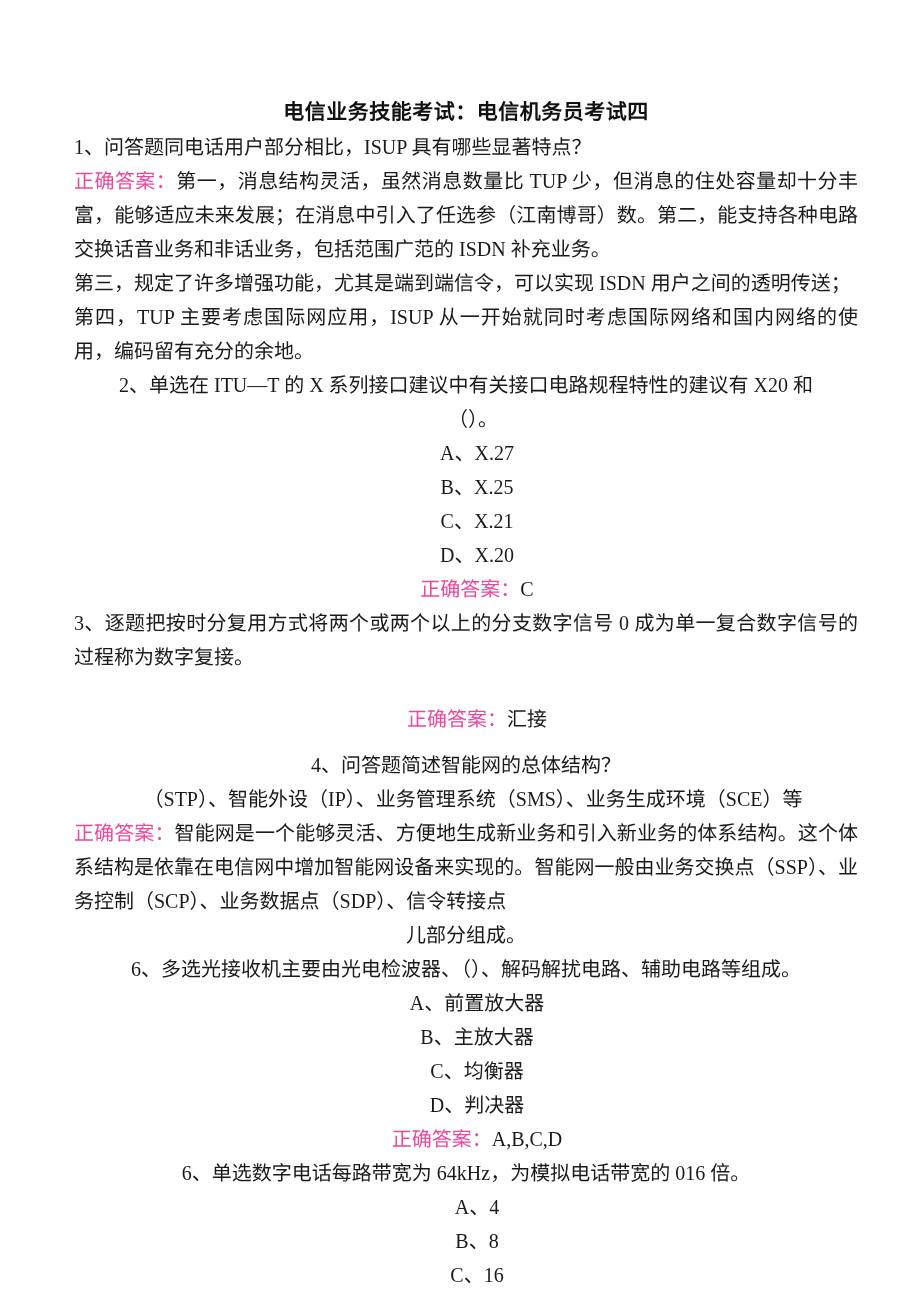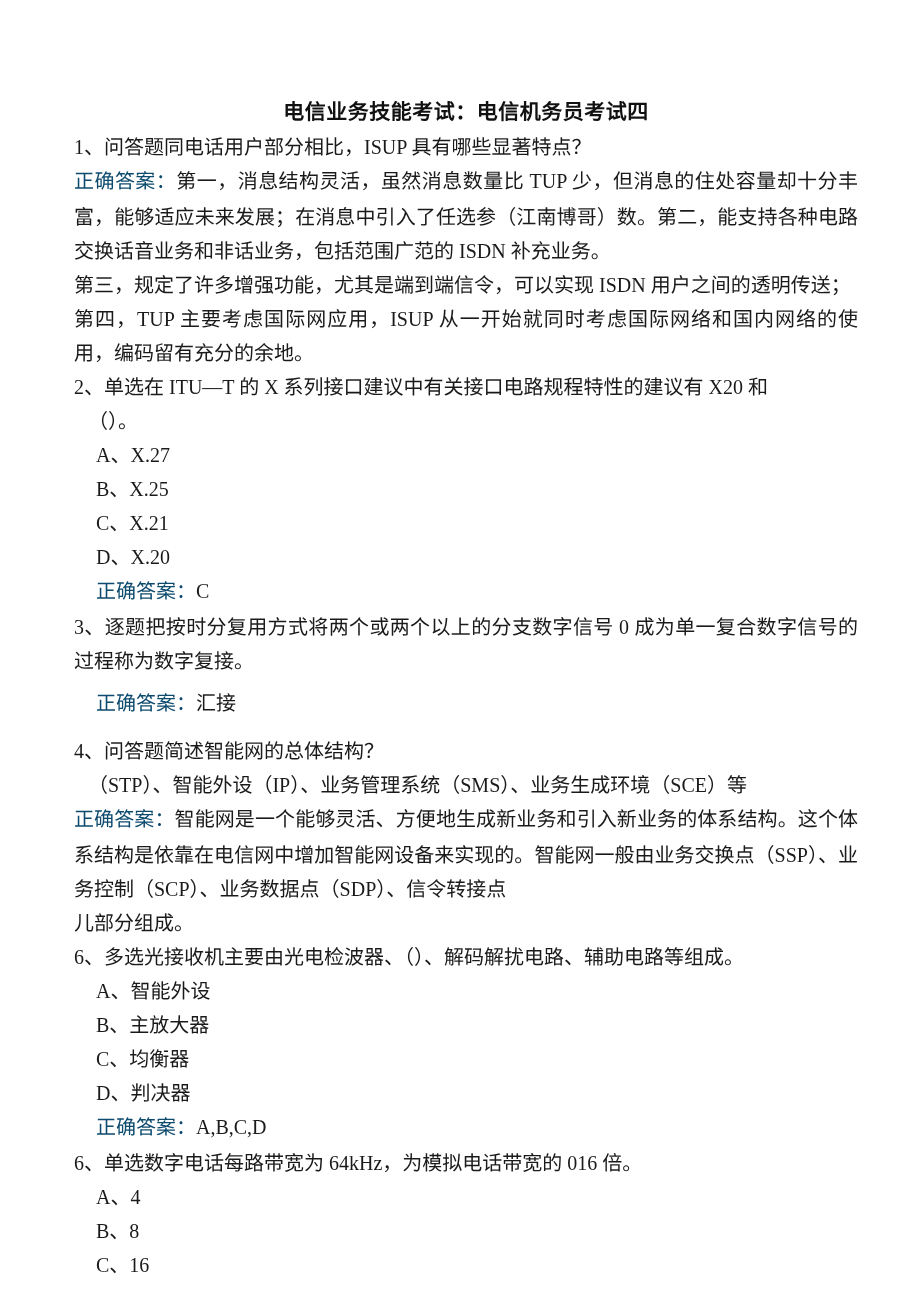--- a/index.html
+++ b/index.html
@@ -38,37 +38,36 @@
   .line {
     font-size: 20px;
     line-height: 34px;
     white-space: pre-wrap;
     word-break: break-all;
     color: #1a1a1a;
     text-align: justify;
     text-justify: inter-character;
   }
   .line.nojust {
-    text-align: left;
+    text-align: center;
   }
   .indent-1 {
     text-indent: 14px;
   }
   .indent-block {
     padding-left: 22px;
   }
   .answer-label {
-    color: #0c4a6e;
-    font-family: Liberation Mono, monospace;
+    color: #ec4899;
   }
   .answer-text {
     color: #1a1a1a;
   }
   .gap-before {
-    margin-top: 8px;
+    margin-top: 28px;
   }
   .gap-after {
     margin-bottom: 12px;
   }
   .q-para {
     text-align: justify;
     text-justify: inter-character;
   }
 </style>
 </head>
@@ -102,21 +101,21 @@
 
   <div class="block">
     <div class="line nojust">4、问答题简述智能网的总体结构？</div>
     <div class="line nojust indent-1">（STP）、智能外设（IP）、业务管理系统（SMS）、业务生成环境（SCE）等</div>
     <div class="line q-para"><span class="answer-label">正确答案：</span><span class="answer-text">智能网是一个能够灵活、方便地生成新业务和引入新业务的体系结构。这个体系结构是依靠在电信网中增加智能网设备来实现的。智能网一般由业务交换点（SSP）、业务控制（SCP）、业务数据点（SDP）、信令转接点</span></div>
     <div class="line nojust">儿部分组成。</div>
   </div>
 
   <div class="block">
     <div class="line nojust">6、多选光接收机主要由光电检波器、（）、解码解扰电路、辅助电路等组成。</div>
-    <div class="line nojust indent-block">A、智能外设</div>
+    <div class="line nojust indent-block">A、前置放大器</div>
     <div class="line nojust indent-block">B、主放大器</div>
     <div class="line nojust indent-block">C、均衡器</div>
     <div class="line nojust indent-block">D、判决器</div>
     <div class="line nojust indent-block"><span class="answer-label">正确答案：</span><span class="answer-text">A,B,C,D</span></div>
   </div>
 
   <div class="block">
     <div class="line nojust">6、单选数字电话每路带宽为 64kHz，为模拟电话带宽的 016 倍。</div>
     <div class="line nojust indent-block">A、4</div>
     <div class="line nojust indent-block">B、8</div>

